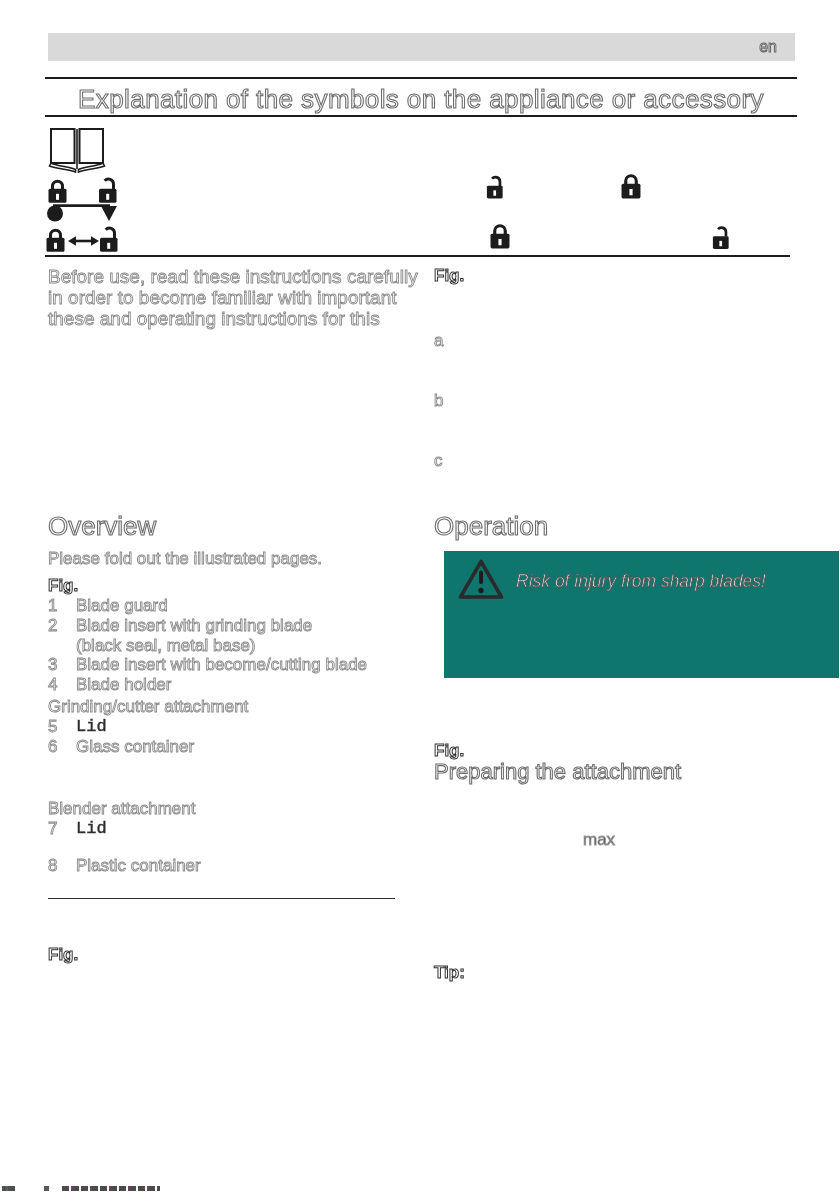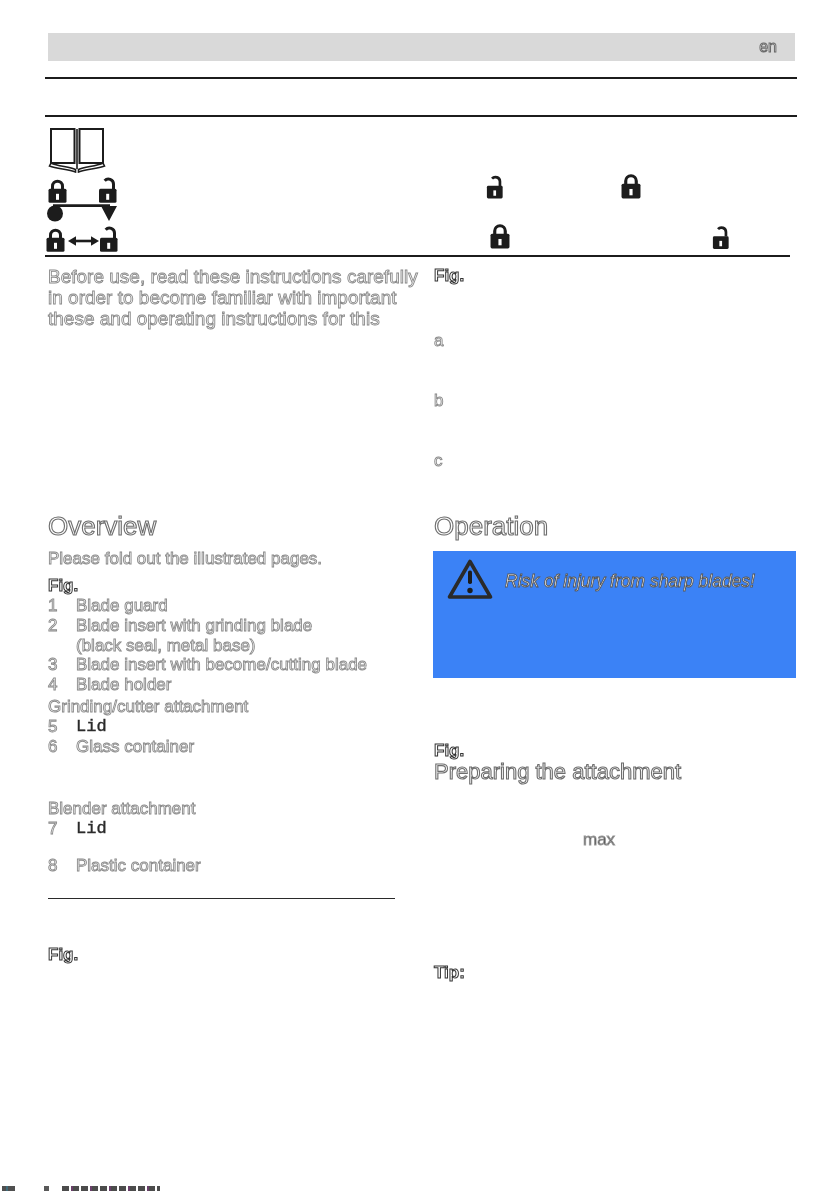--- a/index.html
+++ b/index.html
@@ -39,21 +39,21 @@
   .ov-fig{font-size:17px;line-height:20px;margin-top:7px;}
   .row{display:flex;font-size:17px;line-height:19.8px;}
   .row .num{width:28px;flex:0 0 28px;}
   .group-head{font-size:17px;line-height:20px;margin-top:2px;}
   .gap-blender{margin-top:42px;}
   .gap-plastic{margin-top:18px;}
   .ov-rule{margin-top:22px;width:347px;height:1px;background:#2a2a2a;}
   .ov-fig-bottom{font-size:17px;margin-top:46px;}
 
   .operation-head{position:absolute;left:434px;top:512px;font-size:26px;line-height:29px;}
-  .warning-box{position:absolute;left:433px;top:551px;width:363px;height:127px;background:#3b82f6;}
+  .warning-box{position:absolute;left:444px;top:551px;width:395px;height:127px;background:#0f766e;}
   .warning-tri{position:absolute;left:14px;top:7px;}
   .warning-text{position:absolute;left:72px;top:20px;font-style:italic;font-size:17.5px;
     color:#ffffff;-webkit-text-stroke:0.9px #555555;}
   .op-fig{position:absolute;left:434px;top:741px;font-size:17px;}
   .op-subhead{position:absolute;left:434px;top:759px;font-size:22px;}
   .op-max{position:absolute;left:583px;top:830px;font-size:17px;-webkit-text-stroke:0.9px #999999;}
   .op-tip{position:absolute;left:434px;top:963px;font-size:17px;}
 
   .footer-smudge{position:absolute;top:1186px;height:5px;opacity:0.9;}
   .smudge-a{left:2px;width:13px;background:repeating-linear-gradient(90deg,#3c3c3c 0 4px,#2a5a6a 4px 6px,#3c3c3c 6px 9px);}
@@ -63,20 +63,21 @@
 </head>
 <body>
 
 <div class="page">
 
   <div class="lang-bar">
     <span class="lang">en</span>
   </div>
 
   <div class="rule rule-title-top"></div>
+  <div class="doc-title hollow-head">Explanation of the symbols on the appliance or accessory</div>
   <div class="rule rule-title-bottom"></div>
 
   <span class="icon" style="left:48px;top:127px">
     <svg width="58" height="46" viewBox="0 0 58 46">
       <rect x="3" y="2" width="23.5" height="34" fill="none" stroke="#1c1c1c" stroke-width="2"></rect>
       <rect x="31.5" y="2" width="23.5" height="34" fill="none" stroke="#1c1c1c" stroke-width="2"></rect>
       <path d="M3 36 C10 39.5 21 39.5 27.5 42.5 L27.5 45 C20 42 9 42 1.5 39 Z" fill="none" stroke="#1c1c1c" stroke-width="1.6"></path>
       <path d="M55 36 C48 39.5 37 39.5 30.5 42.5 L30.5 45 C38 42 49 42 56.5 39 Z" fill="none" stroke="#1c1c1c" stroke-width="1.6"></path>
       <line x1="29" y1="2" x2="29" y2="42" stroke="#1c1c1c" stroke-width="1.6"></line>
     </svg>

